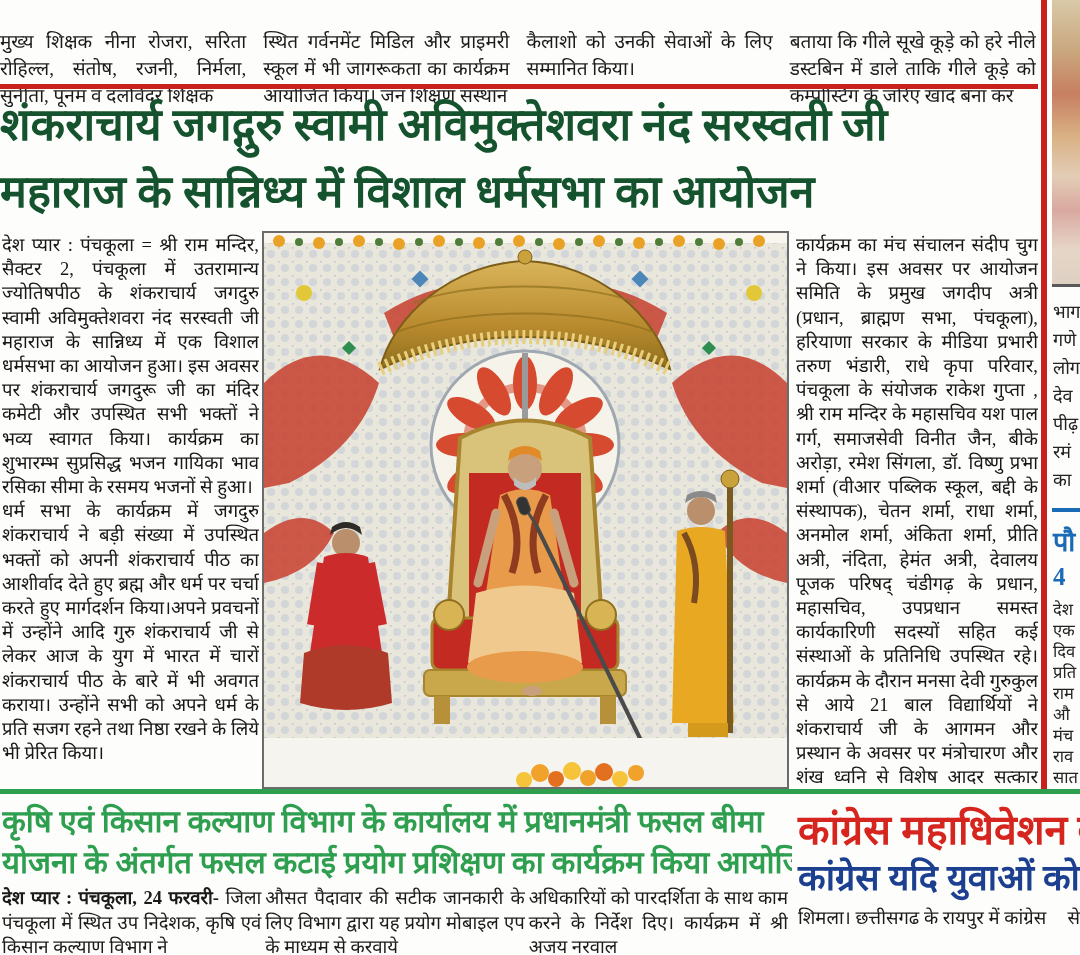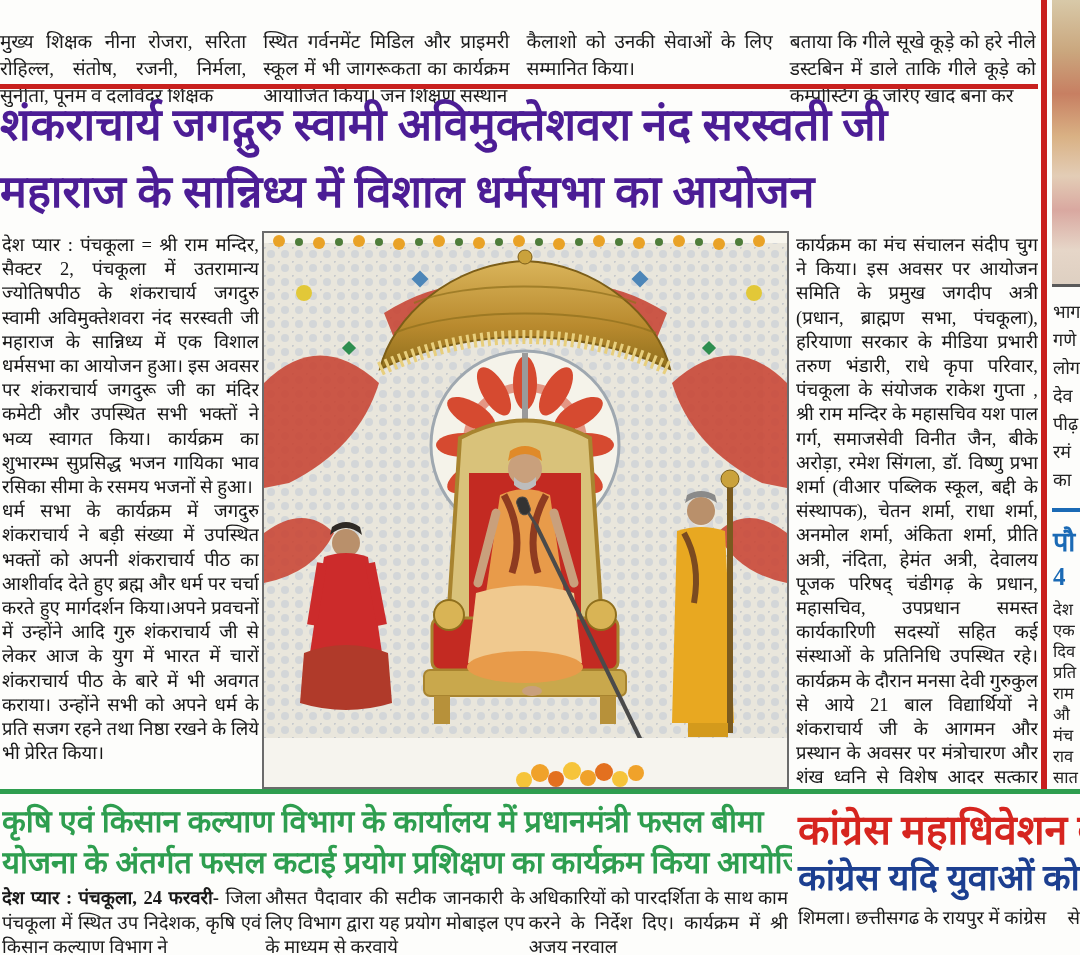--- a/index.html
+++ b/index.html
@@ -19,21 +19,21 @@
   #red-vrule   { left:1041px; top:0; width:6px; height:789px; background:#c8201d; }
   #green-hrule { left:0; top:789px; width:1080px; height:5px; background:#2e9e4f; }
   
   #edge-photo {
     left:1052px; top:0; width:28px; height:287px; border-bottom:3px solid #5a5a5a;
     background:linear-gradient(180deg,#d8c9a8 0%, #caa77e 18%, #c77f62 33%, #d9b184 48%,
                #e3cdb6 62%, #d9a8a0 74%, #e6d6c8 88%, #ded0c2 100%);
   }
   
   #lead-headline { left:0; top:92px; width:1045px; height:138px; overflow:hidden;
-    color:#4c1d95; font-weight:bold; font-size:45px; line-height:67px; white-space:nowrap; }
+    color:#14532d; font-weight:bold; font-size:45px; line-height:67px; white-space:nowrap; }
   
   #lead-left  { left:2px;   top:233px; width:257px; height:557px; overflow:hidden; }
   #lead-right { left:796px; top:233px; width:242px; height:557px; overflow:hidden; }
   #photo-frame { left:262px; top:231px; width:527px; height:558px; border:2px solid #6b6b6b; background:#ece8df; overflow:hidden; }
   
   .edge-frag { left:1053px; width:27px; overflow:hidden; font-size:18px; color:#222; }
   #edge-frags-top    { top:298px; line-height:28px; height:198px; }
   #edge-blue-rule    { left:1052px; top:508px; width:28px; height:4px; background:#1b6ab5; }
   #edge-head-frag-1  { left:1053px; top:522px; font-size:27px; font-weight:bold; color:#1b6ab5; }
   #edge-head-frag-2  { left:1053px; top:563px; font-size:25px; font-weight:bold; color:#1b6ab5; }

